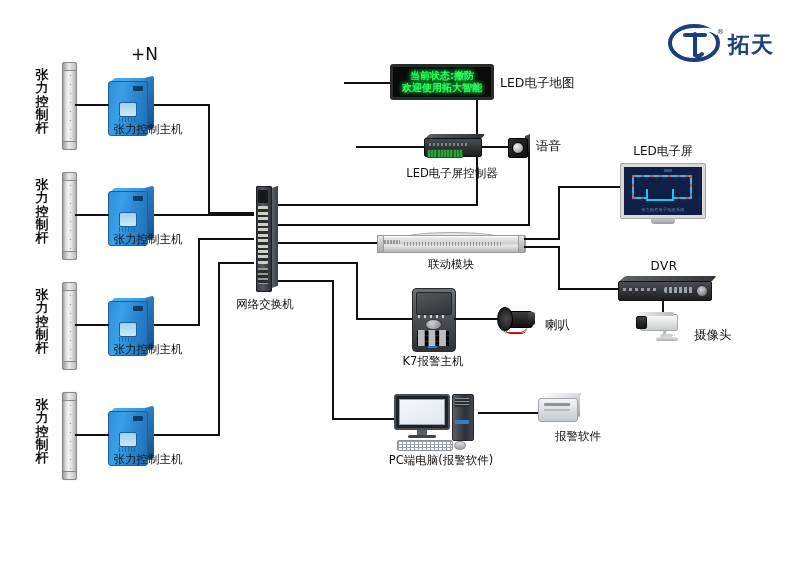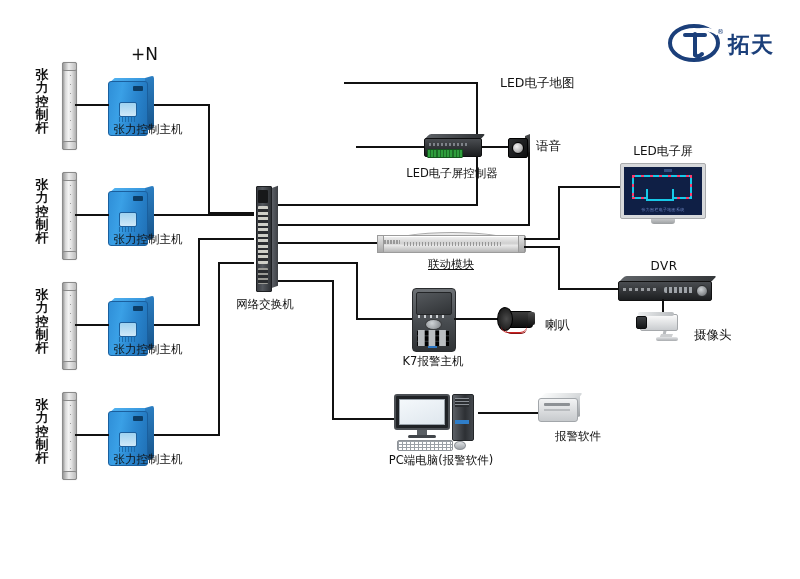--- a/index.html
+++ b/index.html
@@ -361,20 +361,24 @@
   <div class="wire wh" style="left:278px;top:242px;width:100px;"></div>
 
   <div class="wire wh" style="left:278px;top:262px;width:80px;"></div>
   <div class="wire wv" style="left:356px;top:262px;height:58px;"></div>
   <div class="wire wh" style="left:356px;top:318px;width:56px;"></div>
 
   <div class="wire wh" style="left:278px;top:280px;width:56px;"></div>
   <div class="wire wv" style="left:332px;top:280px;height:140px;"></div>
   <div class="wire wh" style="left:332px;top:418px;width:62px;"></div>
 
+  <div class="ledscreen" style="left:390px;top:64px;">
+    <div>当前状态:撤防</div>
+    <div>欢迎使用拓大智能</div>
+  </div>
   <div class="lbl" style="left:500px;top:76px;font-size:12.5px;">LED电子地图</div>
 
   <div class="ledctl" style="left:421px;top:132px;">
     <div class="topc"></div>
       <div class="bodyc"></div>
       <div class="txt"></div>
       <div class="green"></div>
   </div>
   <div class="lbl lbl-c" style="left:452px;top:167px;font-size:11.5px;">LED电子屏控制器</div>
 
@@ -387,21 +391,21 @@
   <div class="lbl" style="left:536px;top:139px;font-size:12.5px;">语音</div>
 
   <div class="linkmod" style="left:378px;top:232px;">
     <div class="bow"></div>
       <div class="pan"></div>
       <div class="lt"></div>
       <div class="vents"></div>
     <div class="ear l"></div>
       <div class="ear r"></div>
   </div>
-  <div class="lbl lbl-c" style="left:451px;top:258px;font-size:11.5px;text-decoration:underline;">联动模块</div>
+  <div class="lbl lbl-c" style="left:451px;top:258px;font-size:11.5px;">联动模块</div>
 
   <div class="wire wh" style="left:524px;top:238px;width:36px;"></div>
   <div class="wire wv" style="left:558px;top:186px;height:54px;"></div>
   <div class="wire wh" style="left:558px;top:186px;width:62px;"></div>
 
   <div class="wire wh" style="left:524px;top:246px;width:36px;"></div>
   <div class="wire wv" style="left:558px;top:246px;height:44px;"></div>
   <div class="wire wh" style="left:558px;top:288px;width:60px;"></div>
 
   <div class="k7" style="left:412px;top:288px;">

